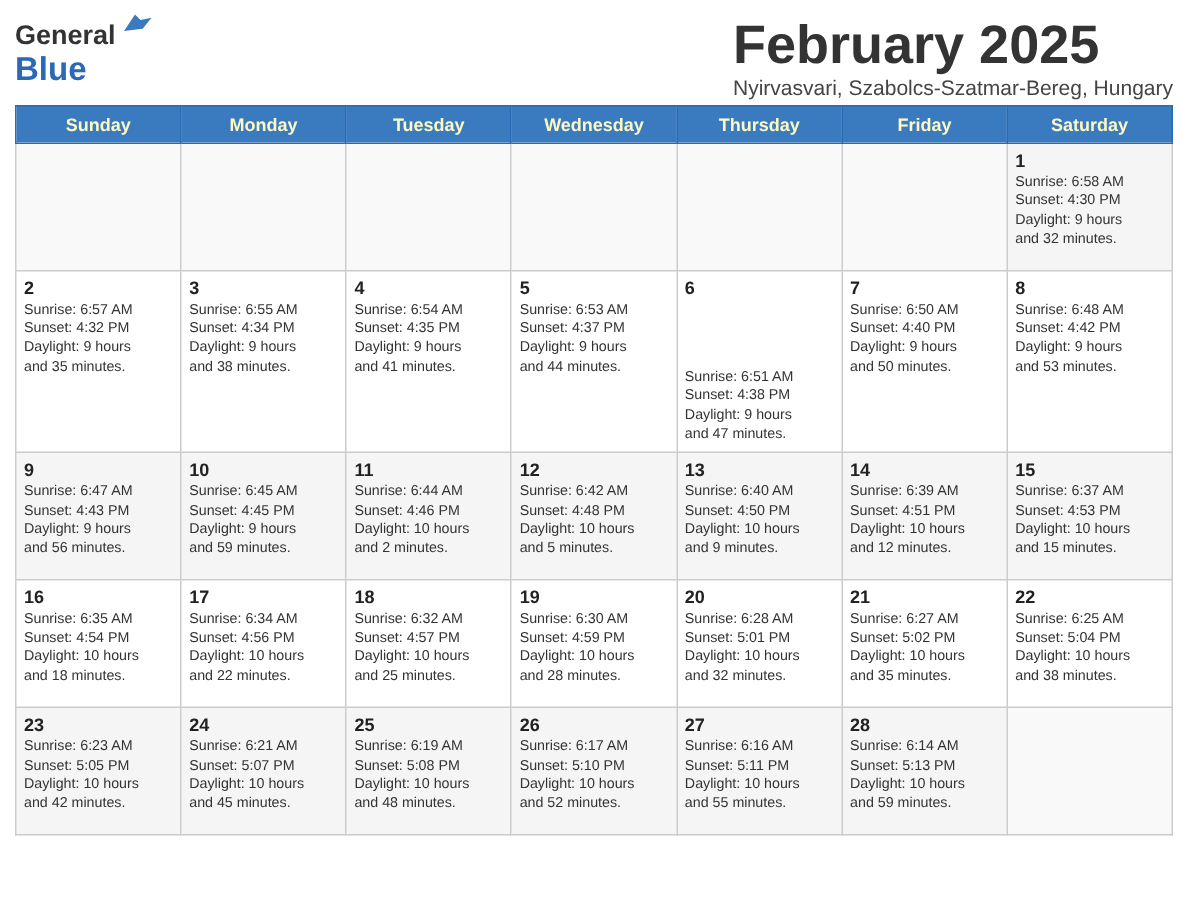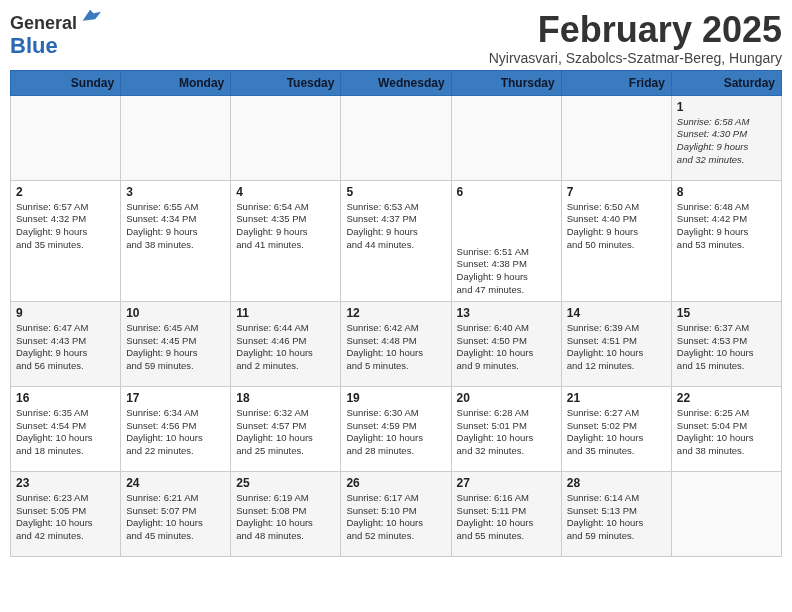--- a/index.html
+++ b/index.html
@@ -36,44 +36,43 @@
       font-weight: bold;
       color: #2a6ab5;
     }
     .logo-icon {
       width: 22px;
       height: 22px;
       margin-left: 2px;
       margin-top: -8px;
     }
     .title-block {
-      text-align: right;
     }
     .month-title {
       font-size: 36px;
       font-weight: bold;
       color: #333;
       line-height: 1.1;
     }
     .subtitle {
       font-size: 14px;
       color: #444;
     }
     .calendar {
       width: 100%;
       border-collapse: collapse;
       table-layout: fixed;
     }
     .calendar thead th {
       background: #3a7bbf;
-      color: #0f172a;
+      color: #fef9c3;
       font-size: 12px;
       font-weight: bold;
       padding: 5px 6px;
-      text-align: right;
+      text-align: center;
       border: 1px solid #2a6ab5;
     }
     .calendar tbody td {
       border: 1px solid #ccc;
       vertical-align: top;
       padding: 4px 5px;
       font-size: 10px;
       color: #333;
       height: 85px;
       background: #fff;
@@ -136,21 +135,21 @@
   <tbody id="calendar-body">
       <tr>
         <td class="empty-cell"></td>
         <td class="empty-cell"></td>
         <td class="empty-cell"></td>
         <td class="empty-cell"></td>
         <td class="empty-cell"></td>
         <td class="empty-cell"></td>
         <td>
           <span class="day-num">1</span>
-          <div class="day-info" style="white-space: pre-line; font-style: italic;">Sunrise: 6:58 AM
+          <div class="day-info" style="white-space: pre-line;">Sunrise: 6:58 AM
 Sunset: 4:30 PM
 Daylight: 9 hours
 and 32 minutes.</div>
         </td>
       </tr>
       <tr>
         <td>
           <span class="day-num">2</span>
           <div class="day-info" style="white-space: pre-line;">Sunrise: 6:57 AM
 Sunset: 4:32 PM

